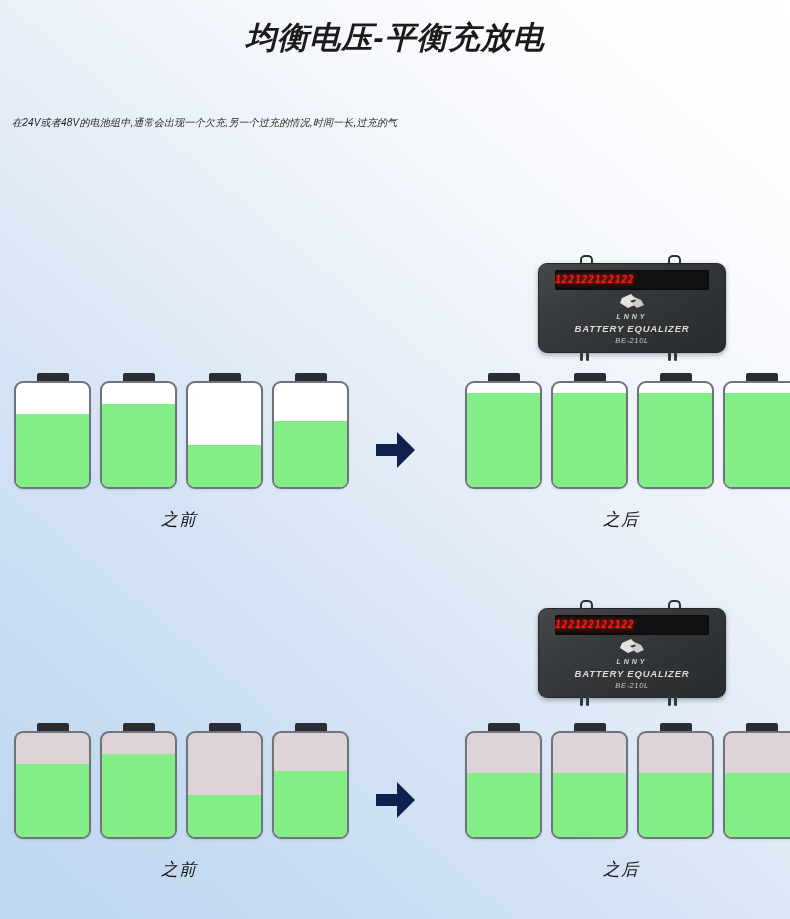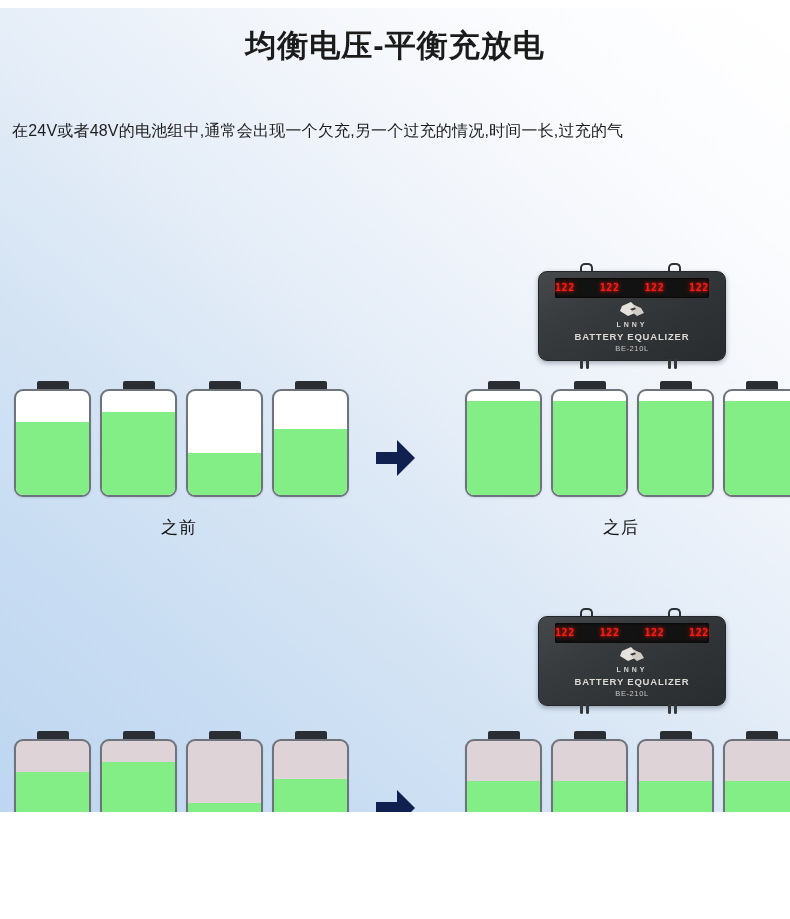--- a/index.html
+++ b/index.html
@@ -4,44 +4,45 @@
 <style>
   html,body{margin:0;padding:0;}
   body{
     width:790px;height:919px;
     font-family:"Liberation Sans","DejaVu Sans",sans-serif;
     overflow:hidden;
     position:relative;
     background:#ffffff;
   }
   #page{
-    position:absolute;left:0;top:8px;width:790px;height:804px;
+    position:absolute;left:0;top:0;width:790px;height:919px;
     background:
       linear-gradient(40deg,
         #bed6f0 0%,
         #c7dcf2 18%,
         #d5e4f4 36%,
         #e6eef8 54%,
         #f3f6fb 70%,
         #fbfcfe 84%,
         #ffffff 100%);
     overflow:hidden;
+    font-style:italic;
   }
 
   
   .title{
     position:absolute;left:0;top:16px;width:790px;
     text-align:center;
     font-size:31px;font-weight:bold;color:#1b1b1b;
     letter-spacing:1px;
     line-height:44px;
   }
   .para{
     position:absolute;left:12px;top:96px;width:766px;
-    font-size:16px;color:#1d1d1d;
+    font-size:10px;color:#1d1d1d;
     line-height:53px;
     letter-spacing:0.2px;
   }
   .para .l2{display:block;}
 
   
   .section{position:absolute;left:0;width:790px;}
   #sec-charge{top:255px;height:300px;}
   #sec-discharge{top:600px;height:305px;}
 
@@ -67,21 +68,21 @@
   .dev-body{
     position:absolute;left:0;top:8px;width:186px;height:88px;
     background:linear-gradient(150deg,#46494c 0%,#393c3f 30%,#303336 65%,#292c2f 100%);
     border-radius:9px;
     box-shadow:0 2px 5px rgba(20,30,50,.35);
     border:1px solid #24272a;
   }
   .dev-screen{
     position:absolute;left:16px;top:6px;width:154px;height:20px;
     background:#121212;border-radius:2px;
-    display:flex;align-items:center;justify-content:space-between;
+    display:flex;align-items:center;justify-content:flex-start;
     box-shadow:inset 0 0 3px #000;
   }
   .led{
     font-family:"DejaVu Sans Mono","Liberation Mono",monospace;
     font-size:10px;font-weight:bold;color:#ff1b13;
     letter-spacing:0.6px;
     text-shadow:0 0 3px rgba(255,30,20,.95),0 0 6px rgba(255,40,20,.6);
     line-height:1;
   }
   .dev-logo{

